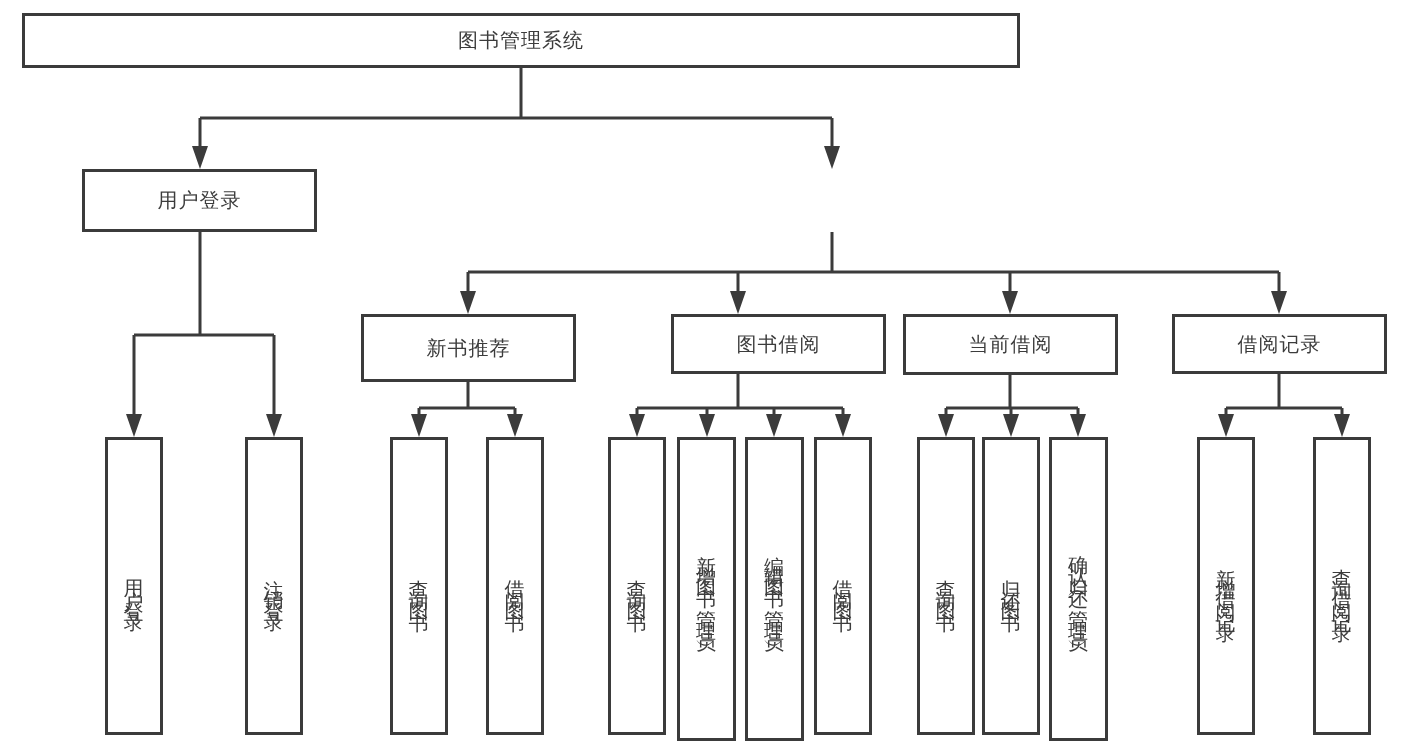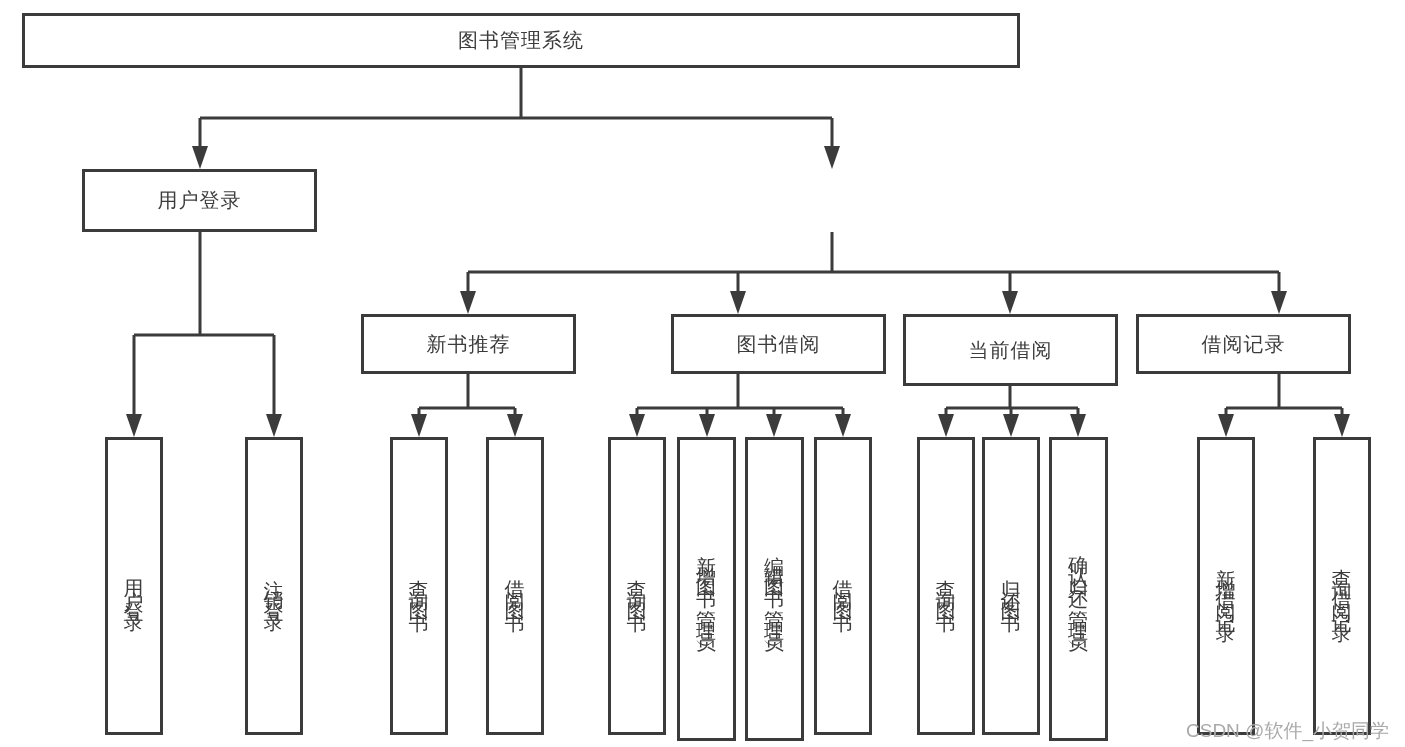--- a/index.html
+++ b/index.html
@@ -119,30 +119,30 @@
   </svg>
 
   <div class="hbox" style="left:22px; top:13px; width:998px; height:55px;">
     <span class="label">图书管理系统</span>
   </div>
 
   <div class="hbox" style="left:82px; top:169px; width:235px; height:63px;">
     <span class="label">用户登录</span>
   </div>
 
-  <div class="hbox" style="left:361px; top:314px; width:215px; height:60px;">
+  <div class="hbox" style="left:361px; top:314px; width:215px; height:68px;">
     <span class="label">新书推荐</span>
   </div>
   <div class="hbox" style="left:631px; top:314px; width:215px; height:60px;margin-left:40px;">
     <span class="label">图书借阅</span>
   </div>
-  <div class="hbox" style="left:903px; top:314px; width:215px; height:72px;">
+  <div class="hbox" style="left:903px; top:314px; width:215px; height:61px;">
     <span class="label">当前借阅</span>
   </div>
-  <div class="hbox" style="left:1136px; top:314px; width:215px; height:60px;">
+  <div class="hbox" style="left:1172px; top:314px; width:215px; height:60px;">
     <span class="label">借阅记录</span>
   </div>
 
   <div class="vbox" style="left:105px; top:437px; width:58px; height:298px;">
     <span class="vtext">用户登录</span>
   </div>
   <div class="vbox" style="left:245px; top:437px; width:58px; height:298px;">
     <span class="vtext">注销登录</span>
   </div>
 
@@ -176,15 +176,14 @@
     <span class="vtext">确认归还（管理员）</span>
   </div>
 
   <div class="vbox" style="left:1197px; top:437px; width:58px; height:298px;">
     <span class="vtext">新增借阅记录</span>
   </div>
   <div class="vbox" style="left:1313px; top:437px; width:58px; height:298px;">
     <span class="vtext">查询借阅记录</span>
   </div>
 
-  <div class="watermark">CSDN @软件_小贺同学</div>
 
 </div>
 
 </body></html>

